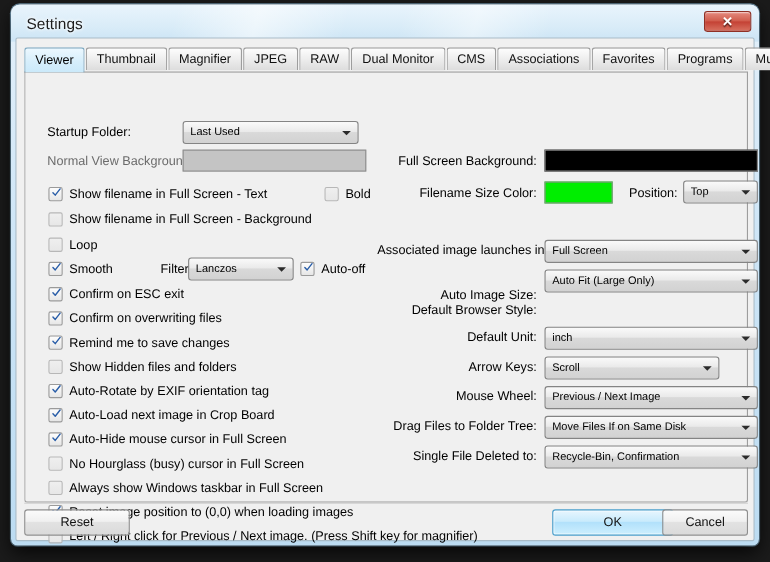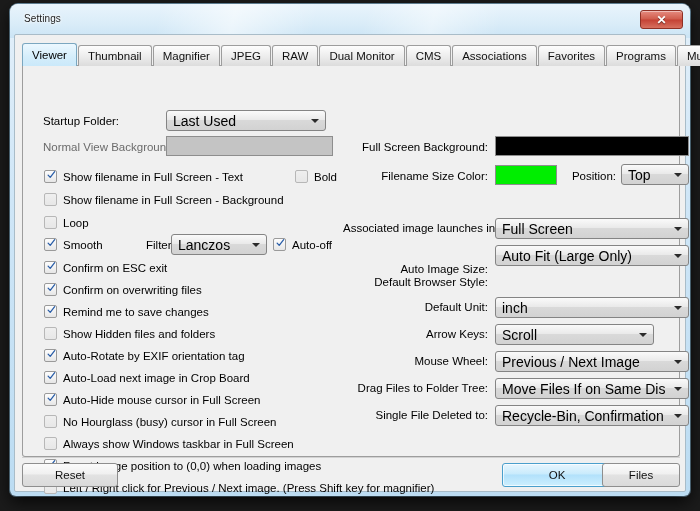--- a/index.html
+++ b/index.html
@@ -30,21 +30,21 @@
       linear-gradient(105deg, rgba(255,255,255,0.0) 22%, rgba(255,255,255,0.55) 33%, rgba(255,255,255,0.0) 45%),
       linear-gradient(105deg, rgba(255,255,255,0.0) 52%, rgba(255,255,255,0.45) 62%, rgba(255,255,255,0.0) 72%),
       linear-gradient(180deg,#e9f4fc 0%, #d9ecf8 60%, #cbe4f5 100%);
     pointer-events: none;
   }
   #titlebar {
     position: absolute; left: 0; top: 0; width: 100%; height: 34px;
   }
   #title-text {
     position: absolute; left: 14px; top: 9px;
-    font-size: 10px; color: #1d1d1d;
+    font-size: 14px; color: #1d1d1d;
     text-shadow: 0 0 3px #ffffff, 0 0 4px #ffffff;
     letter-spacing: 0.1px;
   }
   #close-btn {
     position: absolute; right: 7px; top: 6px;
     width: 43px; height: 19px;
     border-radius: 3px;
     background: linear-gradient(180deg,#e58b80 0%, #d05c4c 48%, #c44134 52%, #d7705f 100%);
     border: 1px solid #8f3025;
     box-shadow: inset 0 1px 0 rgba(255,255,255,0.45);
@@ -65,21 +65,21 @@
     width: 672px; height: 458px;
     background: #f0f0f0;
     border: 1px solid #a9bcc8;
     border-radius: 2px;
   }
 
   
   #tabstrip {
     position: absolute; left: 7px; top: 8px;
     width: 658px; height: 23px;
-    display: flex; align-items: flex-end;
+    display: flex; align-items: flex-start;
     z-index: 3;
   }
   .tab {
     height: 21px;
     padding: 0 9px;
     margin-right: 1px;
     display: flex; align-items: center;
     font-size: 11.5px; color: #101010;
     background: linear-gradient(180deg,#fdfdfd 0%, #eeeeee 48%, #dcdcdc 100%);
     border: 1px solid #9d9d9d;
@@ -124,21 +124,21 @@
     position: absolute;
     height: 21px;
     background: linear-gradient(180deg,#fafafa 0%, #eaeaea 45%, #d9d9d9 50%, #d2d2d2 100%);
     border: 1px solid #848484;
     border-radius: 3px;
     cursor: default;
   }
   .combo .ctext {
     position: absolute; left: 6px; top: 0; right: 22px; height: 100%;
     display: flex; align-items: center;
-    font-size: 14px; color: #000;
+    font-size: 10px; color: #000;
     overflow: hidden; white-space: nowrap;
   }
   .combo .arrow {
     position: absolute; right: 6px; top: 50%;
     margin-top: -2px;
     width: 0; height: 0;
     border-left: 4px solid transparent;
     border-right: 4px solid transparent;
     border-top: 4px solid #2b2b2b;
   }
@@ -364,17 +364,17 @@
         <div class="combo" style="left:472px; top:340px; width:194px;">
           <div class="ctext">Recycle-Bin, Confirmation</div>
           <div class="arrow"></div>
         </div>
       </div>
 
     <div id="sep"></div>
     <div id="btnbar">
       <div class="btn" style="left:0px; top:0px; width:96px;">Reset</div>
       <div class="btn default" style="left:480px; top:0px; width:110px;">OK</div>
-      <div class="btn" style="left:580px; top:0px; width:78px;">Files</div>
+      <div class="btn" style="left:580px; top:0px; width:78px;">Cancel</div>
     </div>
 
   </div>
 </div>
 
 </body></html>

